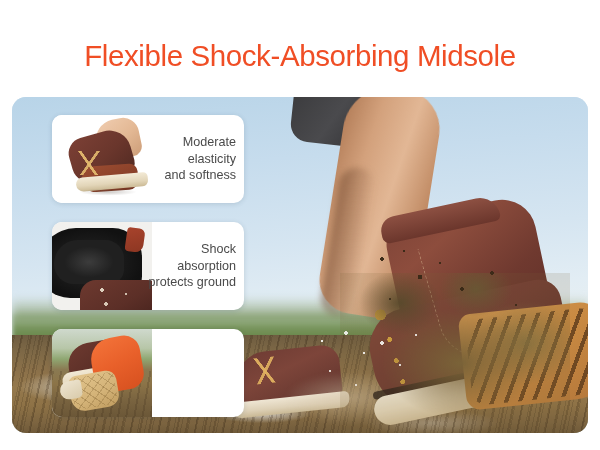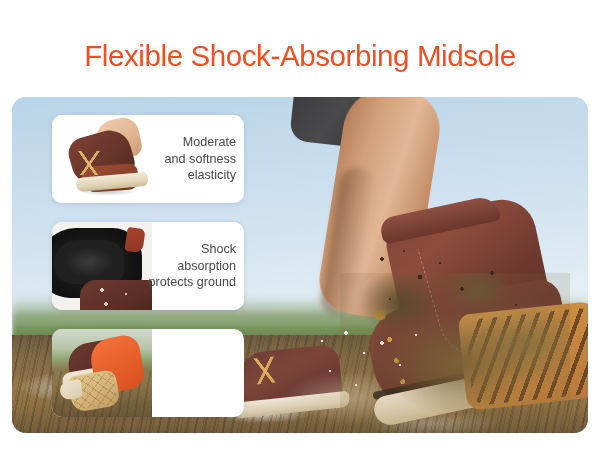--- a/index.html
+++ b/index.html
@@ -538,22 +538,22 @@
       <div class="t1-hand"></div>
       <div class="t1-upper"></div>
       <div class="t1-toe"></div>
       <div class="t1-sole"></div>
       <div class="t1-laces"></div>
       <div class="t1-shadow"></div>
     </div>
     <div class="card-text">
       <div>
         <span>Moderate</span>
+        <span>elasticity</span>
         <span>and softness</span>
-        <span>elasticity</span>
       </div>
     </div>
   </div>
 
   <div class="card" id="card-2">
     <div class="card-thumb">
       <div class="t2-bg"></div>
       <div class="t2-pad"></div>
       <div class="t2-pad-inner"></div>
       <div class="t2-tab"></div>

